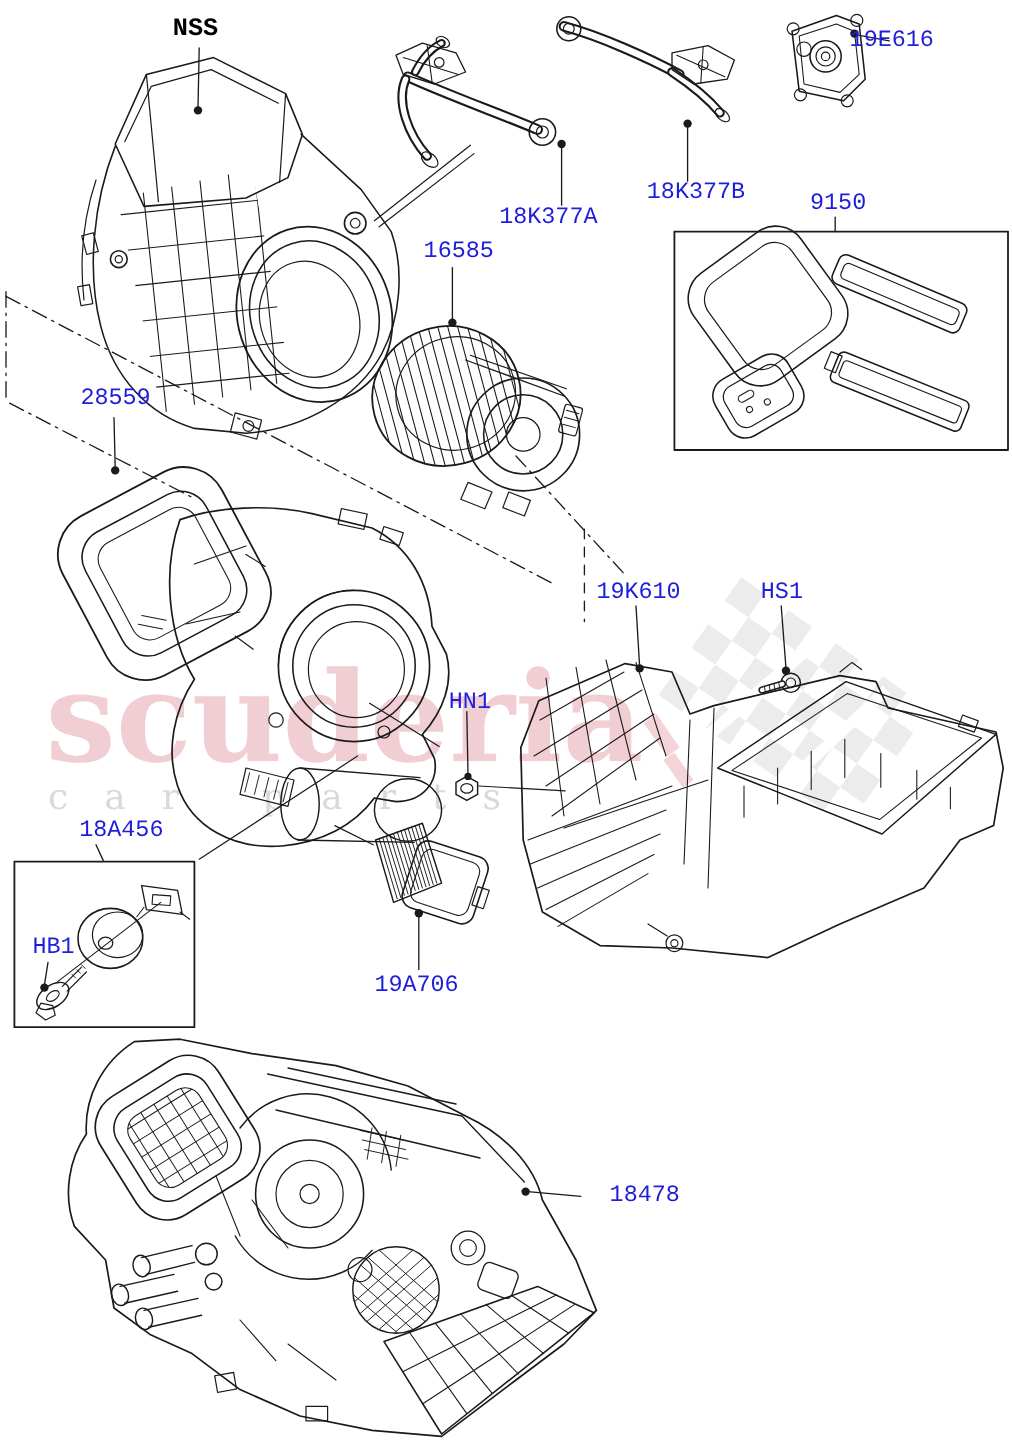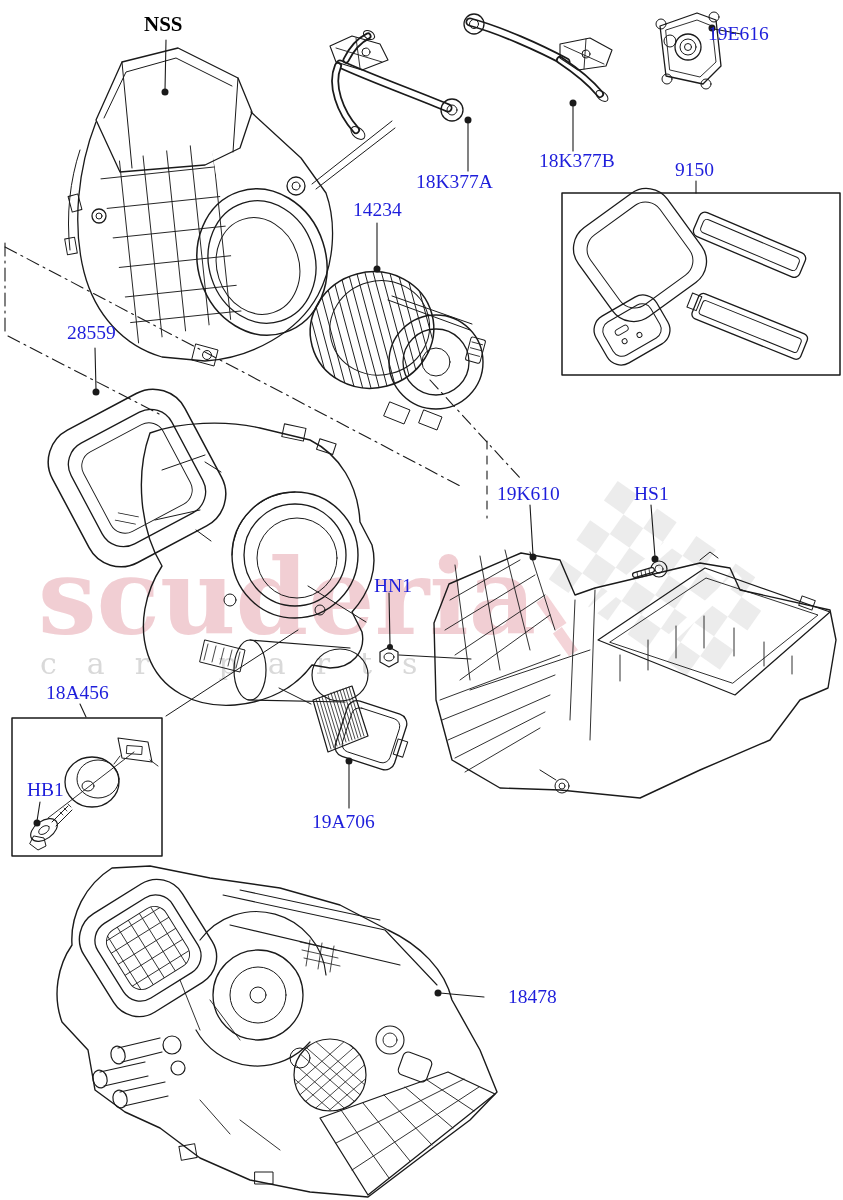--- a/index.html
+++ b/index.html
@@ -1,20 +1,20 @@
 <!DOCTYPE html>
 <html><head>
 <meta charset="utf-8">
 <style>
   html,body{margin:0;padding:0;background:#ffffff;}
   #stage{position:relative;width:843px;height:1200px;background:#ffffff;overflow:hidden;
          font-family:"Liberation Sans",sans-serif;}
   #art{position:absolute;left:0;top:0;}
   .lbl{position:absolute;font-size:19.5px;color:#1e1edb;white-space:nowrap;line-height:1;
-       font-family:Liberation Serif, serif;}
+       font-family:Liberation Mono, monospace;}
   .lbl.black{color:#000;font-weight:bold;font-size:21px;}
   .wm-brand{font-family:"DejaVu Serif",serif;font-weight:bold;}
   .wm-tag{font-family:"DejaVu Serif",serif;letter-spacing:30px;}
 </style>
 </head>
 <body>
 
 <div id="stage">
 
 <svg id="art" width="843" height="1200" viewBox="0 0 843 1200" fill="none" stroke="#1a1a1a" stroke-width="1.3" stroke-linecap="round" stroke-linejoin="round">
@@ -354,22 +354,22 @@
     <circle cx="349" cy="761" r="3.5"></circle>
         <circle cx="438" cy="993" r="3.5"></circle>
   </g>
 </svg>
 
   <div class="lbl black" style="left:144px;top:14px">NSS</div>
   <div class="lbl" style="left:416px;top:172px">18K377A</div>
   <div class="lbl" style="left:539px;top:151px">18K377B</div>
   <div class="lbl" style="left:708px;top:24px">19E616</div>
   <div class="lbl" style="left:675px;top:160px">9150</div>
-  <div class="lbl" style="left:353px;top:200px">14234</div>
+  <div class="lbl" style="left:353px;top:200px">16585</div>
   <div class="lbl" style="left:67px;top:323px">28559</div>
   <div class="lbl" style="left:497px;top:484px">19K610</div>
   <div class="lbl" style="left:634px;top:484px">HS1</div>
   <div class="lbl" style="left:374px;top:576px">HN1</div>
-  <div class="lbl" style="left:46px;top:683px">18A456</div>
+  <div class="lbl" style="left:66px;top:683px">18A456</div>
   <div class="lbl" style="left:27px;top:780px">HB1</div>
   <div class="lbl" style="left:312px;top:812px">19A706</div>
   <div class="lbl" style="left:508px;top:987px">18478</div>
 </div>
 
 </body></html>

